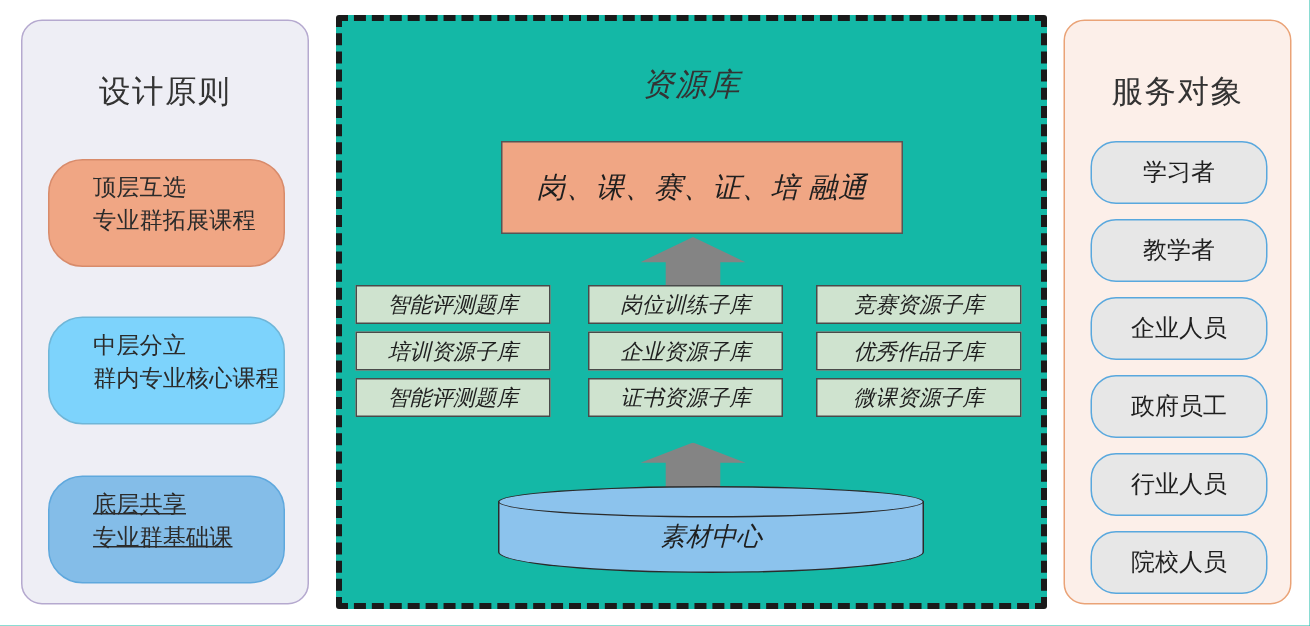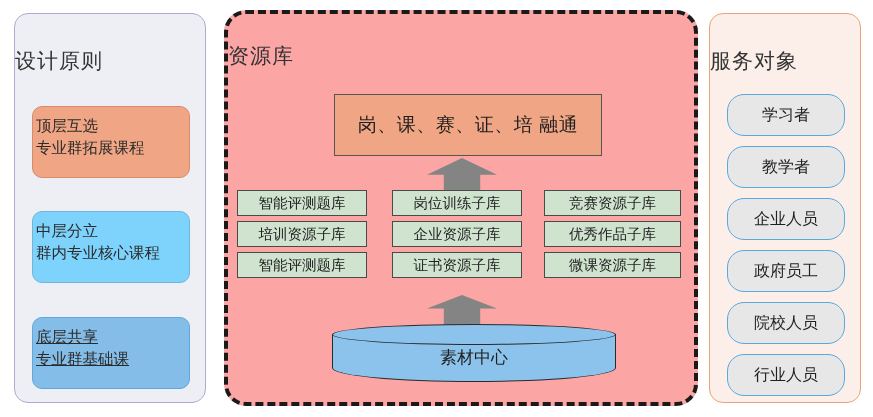--- a/index.html
+++ b/index.html
@@ -16,47 +16,49 @@
   
   .left-panel{
     position:absolute;left:14px;top:13px;width:192px;height:390px;
     background:#eeeef5;
     border:1.5px solid #b5a9cf;
     border-radius:14px;
     box-sizing:border-box;
   }
   .panel-title{
     position:absolute;left:0;right:0;
+    text-align:center;
     font-size:21px;
     color:#333333;
     letter-spacing:1px;
   }
   .left-panel .panel-title{top:33px;}
 
   .principle-box{
     position:absolute;left:17px;width:158px;
-    border-radius:10px;
-    box-sizing:border-box;
-    padding:8px 0 0 3px;
+    border-radius:23px;
+    box-sizing:border-box;
+    padding:8px 0 0 29px;
     font-size:15.5px;
     line-height:22px;
     color:#2b2b2b;
   }
   .principle-line{display:block;white-space:nowrap;}
   .pb-1{top:92px;height:72px;background:#f0a684;border:1.6px solid #d88b6b;}
   .pb-2{top:197px;height:72px;background:#7dd3fc;border:1.6px solid #6fb6d8;}
   .pb-3{top:303px;height:72px;background:#84bde8;border:1.6px solid #5fa8dd;text-decoration:underline;}
 
   
   .mid-panel{
     position:absolute;left:224px;top:10px;width:474px;height:396px;
-    background:#fca5a5;
+    background:#14b8a6;
     border:4px dashed #1a1a1a;
-    border-radius:22px;
-    box-sizing:border-box;
+    border-radius:2px;
+    box-sizing:border-box;
+    font-style:italic;
   }
   .mid-panel .panel-title{top:28px;}
 
   .fusion-box{
     position:absolute;left:106px;top:80px;width:268px;height:62px;
     background:#f0a684;
     border:1.6px solid #555555;
     box-sizing:border-box;
     display:flex;align-items:center;justify-content:center;
     font-size:19px;
@@ -203,18 +205,18 @@
     </div>
   </div>
 
   <div class="right-panel">
     <div class="panel-title">服务对象</div>
     <div class="service-list">
       <div class="service-box">学习者</div>
       <div class="service-box">教学者</div>
       <div class="service-box">企业人员</div>
       <div class="service-box">政府员工</div>
+      <div class="service-box">行业人员</div>
       <div class="service-box">院校人员</div>
-      <div class="service-box">行业人员</div>
     </div>
   </div>
 
 </div>
 
 </body></html>

